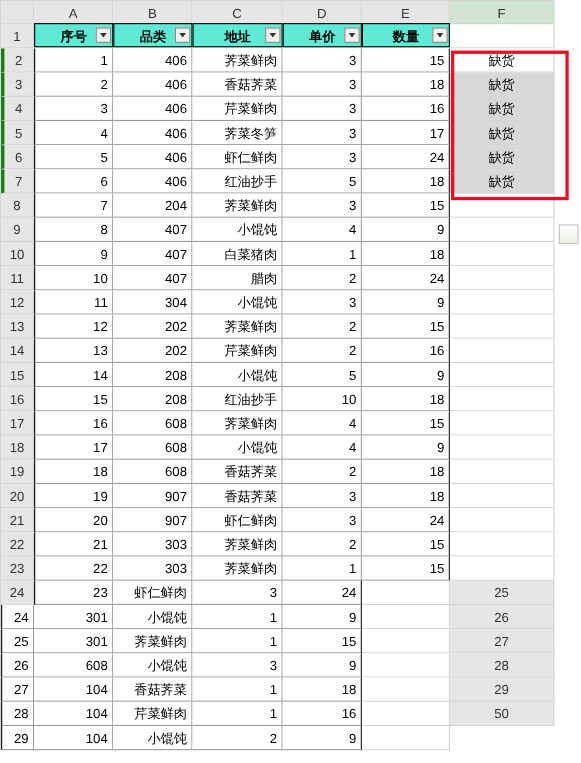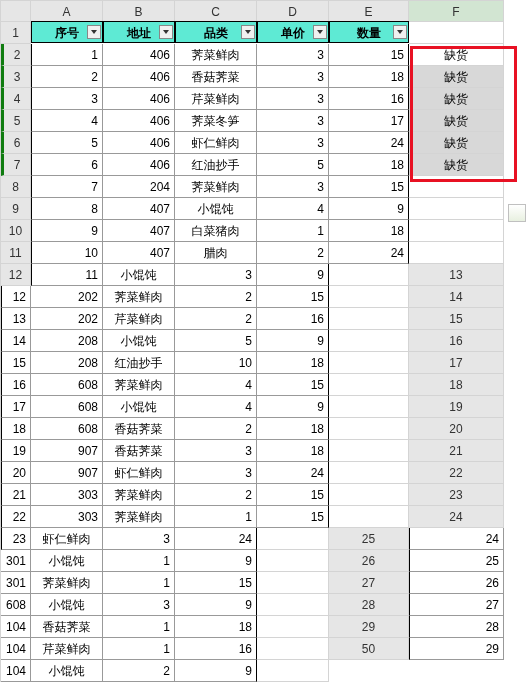--- a/index.html
+++ b/index.html
@@ -72,21 +72,21 @@
       border-top: 4px solid #333;
     }
     .data-cell {
       border: 1px solid #999;
       border-top: none;
       border-left: none;
       text-align: right;
       background: #fff;
     }
     .data-cell.text-left {
-      text-align: center;
+      text-align: right;
     }
     .data-cell.col-e {
       border-right: 1px solid #000;
     }
     .data-cell.col-a {
       border-left: 1px solid #000;
     }
     .f-normal {
       background: #fff;
       border-right: 1px solid #d4d4d4;
@@ -130,22 +130,22 @@
 <div class="grid" id="grid">
     <div class="cell corner"></div>
     <div class="cell col-header">A</div>
     <div class="cell col-header">B</div>
     <div class="cell col-header">C</div>
     <div class="cell col-header">D</div>
     <div class="cell col-header">E</div>
     <div class="cell col-header selected">F</div>
     <div class="cell row-header">1</div>
     <div class="cell data-header">序号<div class="filter-btn"></div></div>
+    <div class="cell data-header">品类<div class="filter-btn"></div></div>
     <div class="cell data-header">地址<div class="filter-btn"></div></div>
-    <div class="cell data-header">品类<div class="filter-btn"></div></div>
     <div class="cell data-header">单价<div class="filter-btn"></div></div>
     <div class="cell data-header">数量<div class="filter-btn"></div></div>
     <div class="cell "></div>
     <div class="cell row-header green-mark">2</div>
     <div class="cell data-cell col-a">1</div>
     <div class="cell data-cell">406</div>
     <div class="cell data-cell text-left">荠菜鲜肉</div>
     <div class="cell data-cell">3</div>
     <div class="cell data-cell col-e">15</div>
     <div class="cell f-highlight">缺货</div>
@@ -207,20 +207,21 @@
     <div class="cell f-normal"></div>
     <div class="cell row-header">11</div>
     <div class="cell data-cell col-a">10</div>
     <div class="cell data-cell">407</div>
     <div class="cell data-cell text-left">腊肉</div>
     <div class="cell data-cell">2</div>
     <div class="cell data-cell col-e">24</div>
     <div class="cell f-normal"></div>
     <div class="cell row-header">12</div>
     <div class="cell data-cell col-a">11</div>
+    <div class="cell data-cell">304</div>
     <div class="cell data-cell text-left">小馄饨</div>
     <div class="cell data-cell">3</div>
     <div class="cell data-cell col-e">9</div>
     <div class="cell f-normal"></div>
     <div class="cell row-header">13</div>
     <div class="cell data-cell col-a">12</div>
     <div class="cell data-cell">202</div>
     <div class="cell data-cell text-left">荠菜鲜肉</div>
     <div class="cell data-cell">2</div>
     <div class="cell data-cell col-e">15</div>

